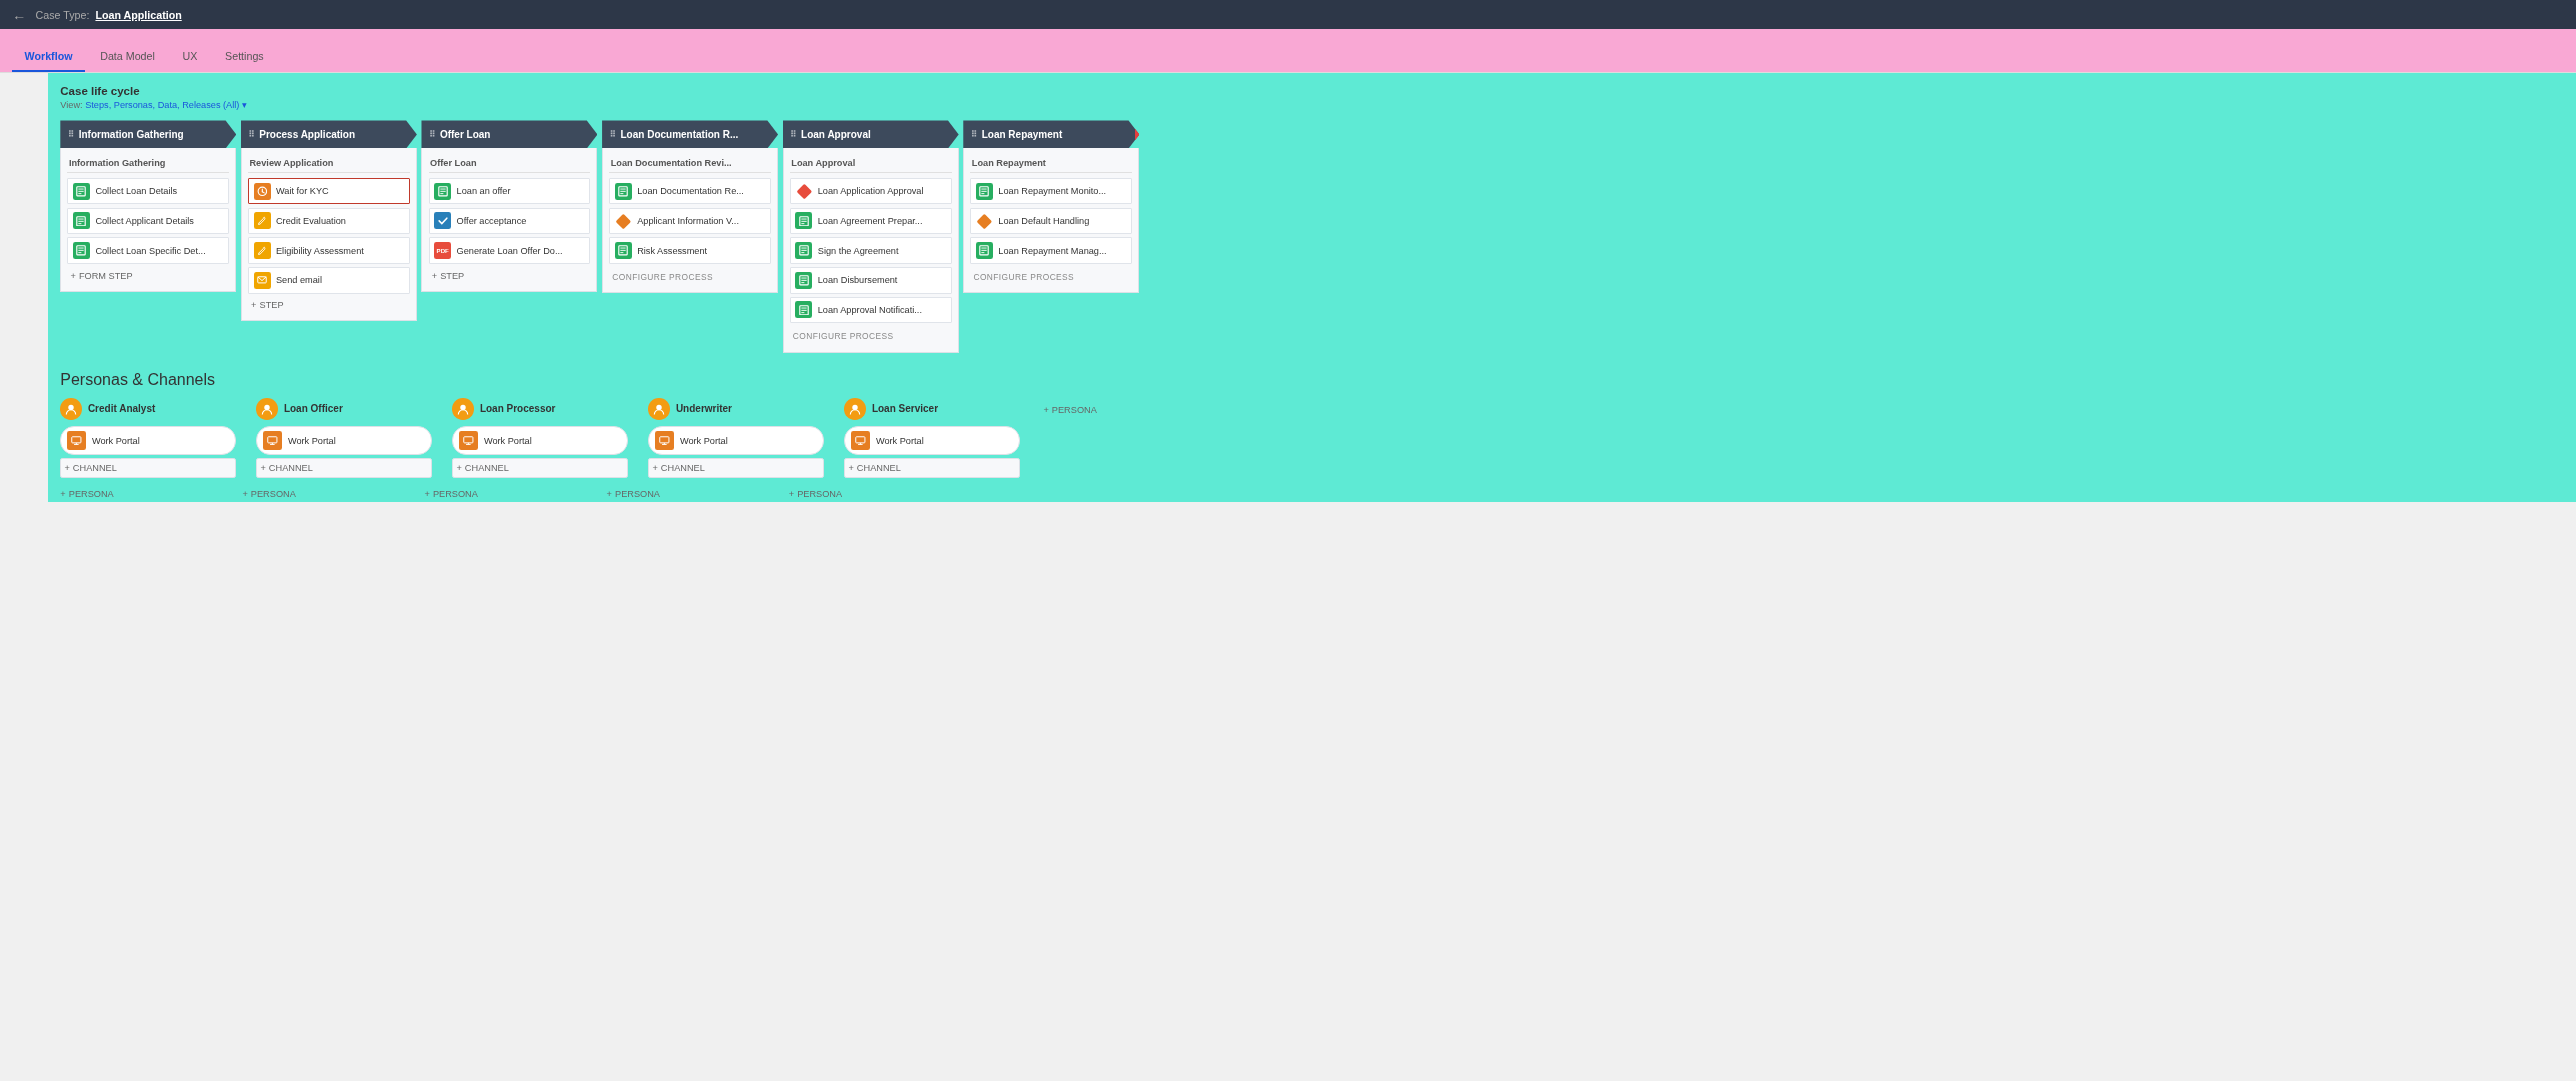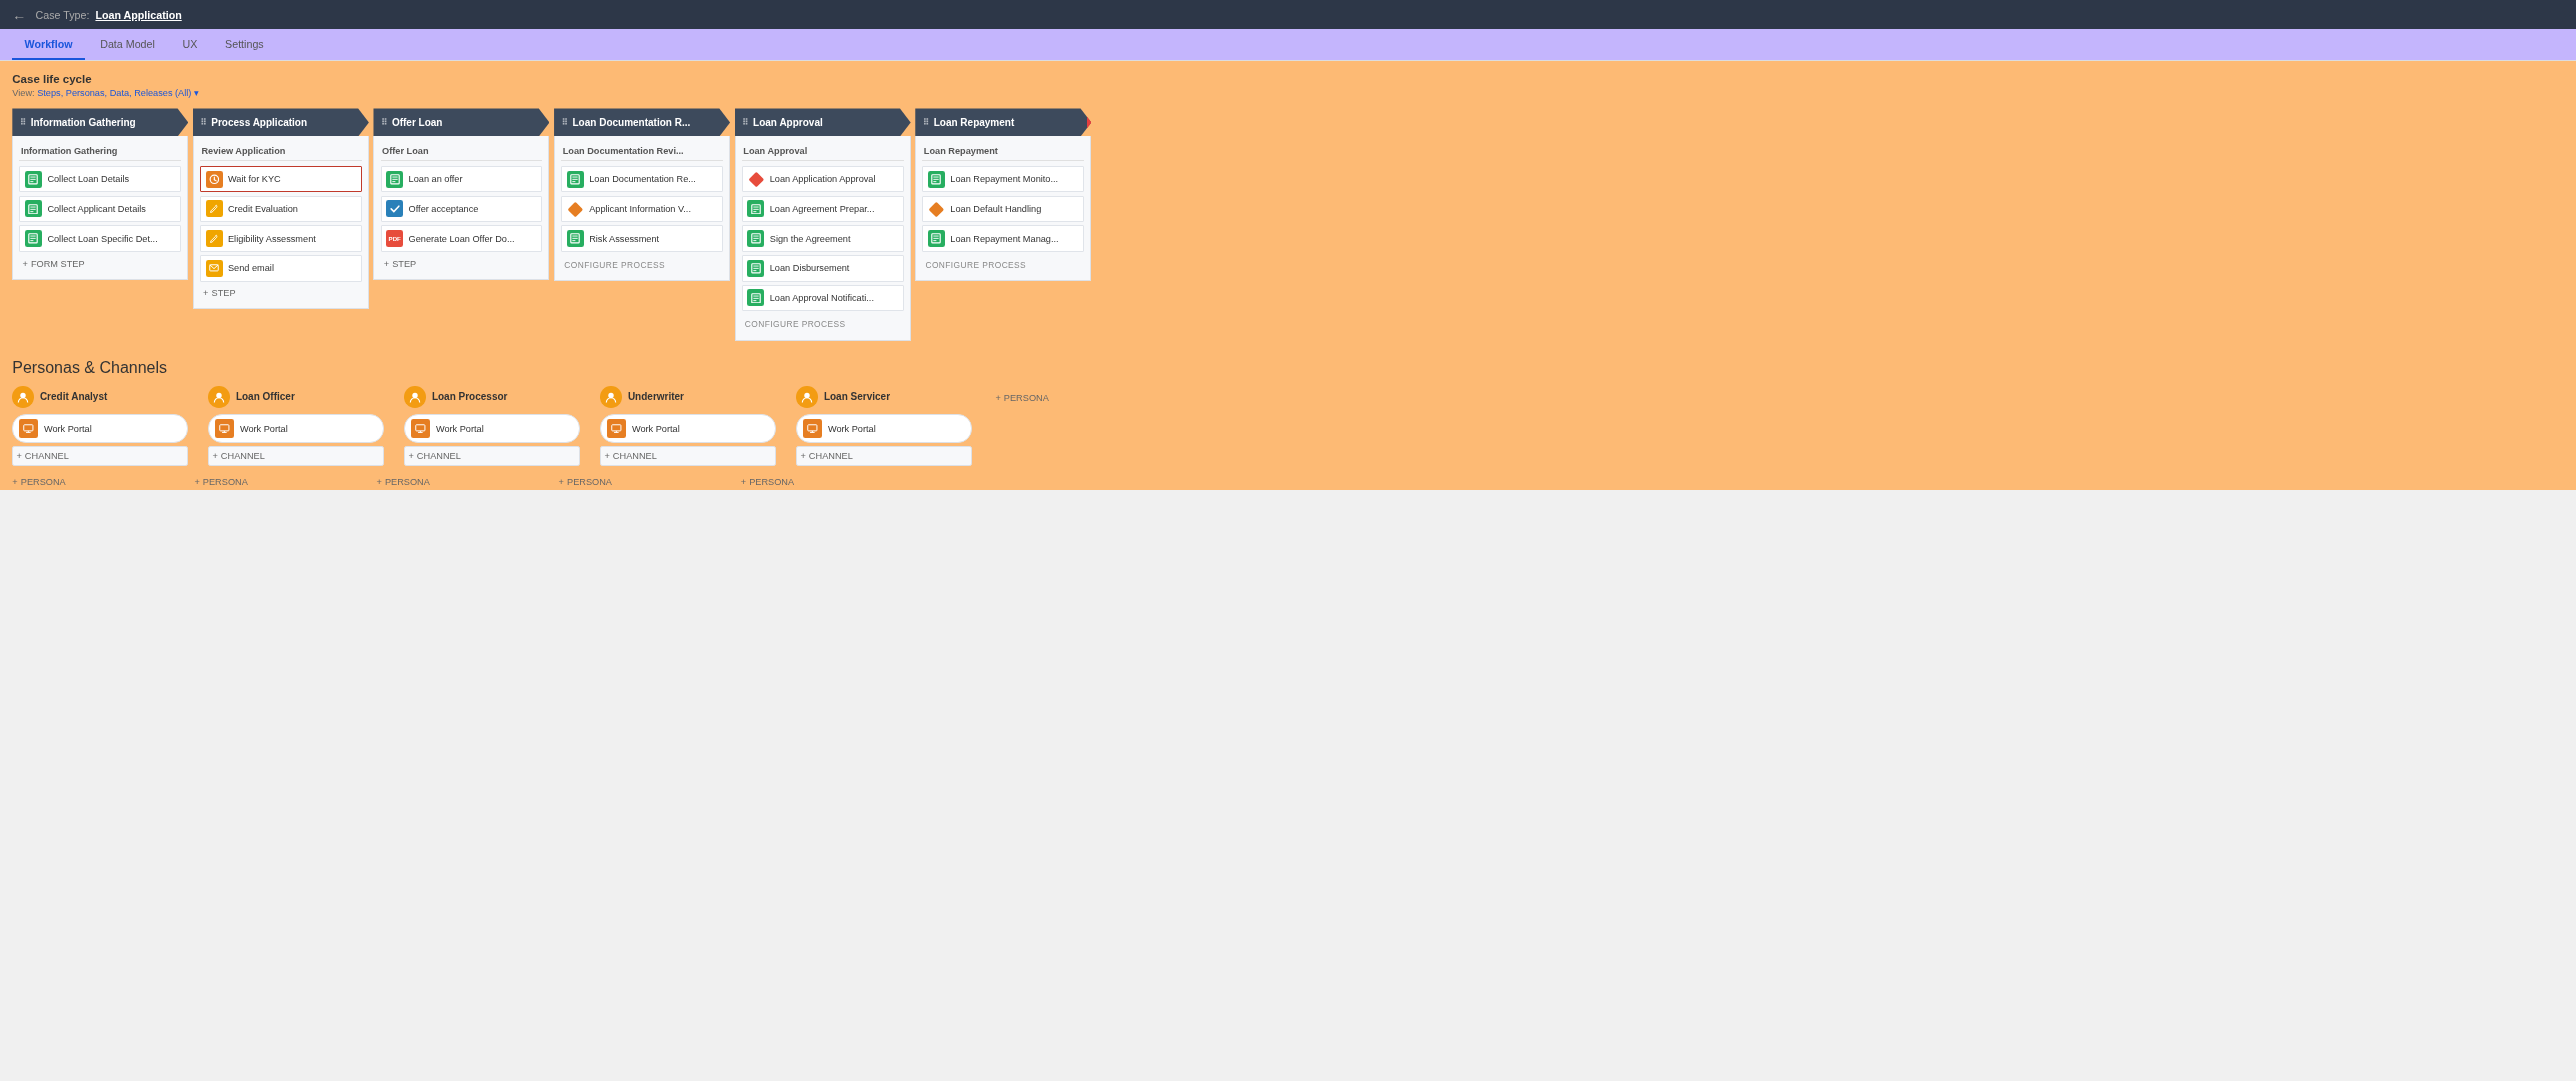--- a/index.html
+++ b/index.html
@@ -19,45 +19,46 @@
       color: #aaa;
       margin-right: 9.2px;
       font-size: 14px;
       cursor: pointer;
     }
     .top-bar .case-type-label { color: #aaa; margin-right: 3.1px; }
     .top-bar .case-type-value { font-weight: 600; color: #fff; text-decoration: underline; }
 
     
     .nav-tabs {
-      background: #c4b5fd;
+      background: #f9a8d4;
       border-bottom: 0.8px solid #ddd;
       display: flex;
       padding: 0 12.3px;
-      height: 32px;
+      height: 44px;
       align-items: flex-end;
     }
     .nav-tab {
       padding: 7.7px 12.3px 7.7px;
       cursor: pointer;
       font-size: 10.7px;
       color: #555;
       border-bottom: 2.3px solid transparent;
       margin-right: 3.1px;
     }
     .nav-tab.active {
       color: #1a56db;
       border-bottom: 2.3px solid #1a56db;
       font-weight: 600;
     }
 
     
     .main-content {
       padding: 12.3px 12.3px 0 12.3px;
-      background: #fdba74;
+      background: #5eead4;
+      margin-left: 48px;
     }
 
     .section-title {
       font-size: 11.5px;
       font-weight: 700;
       margin-bottom: 1.5px;
     }
     .view-line {
       font-size: 9.2px;
       color: #666;

